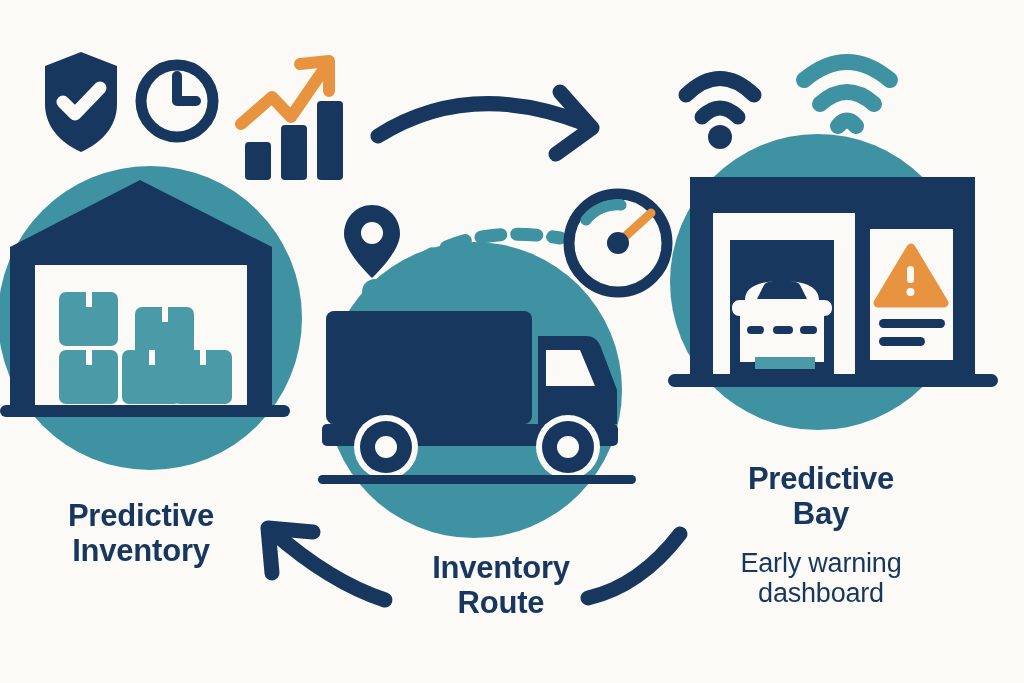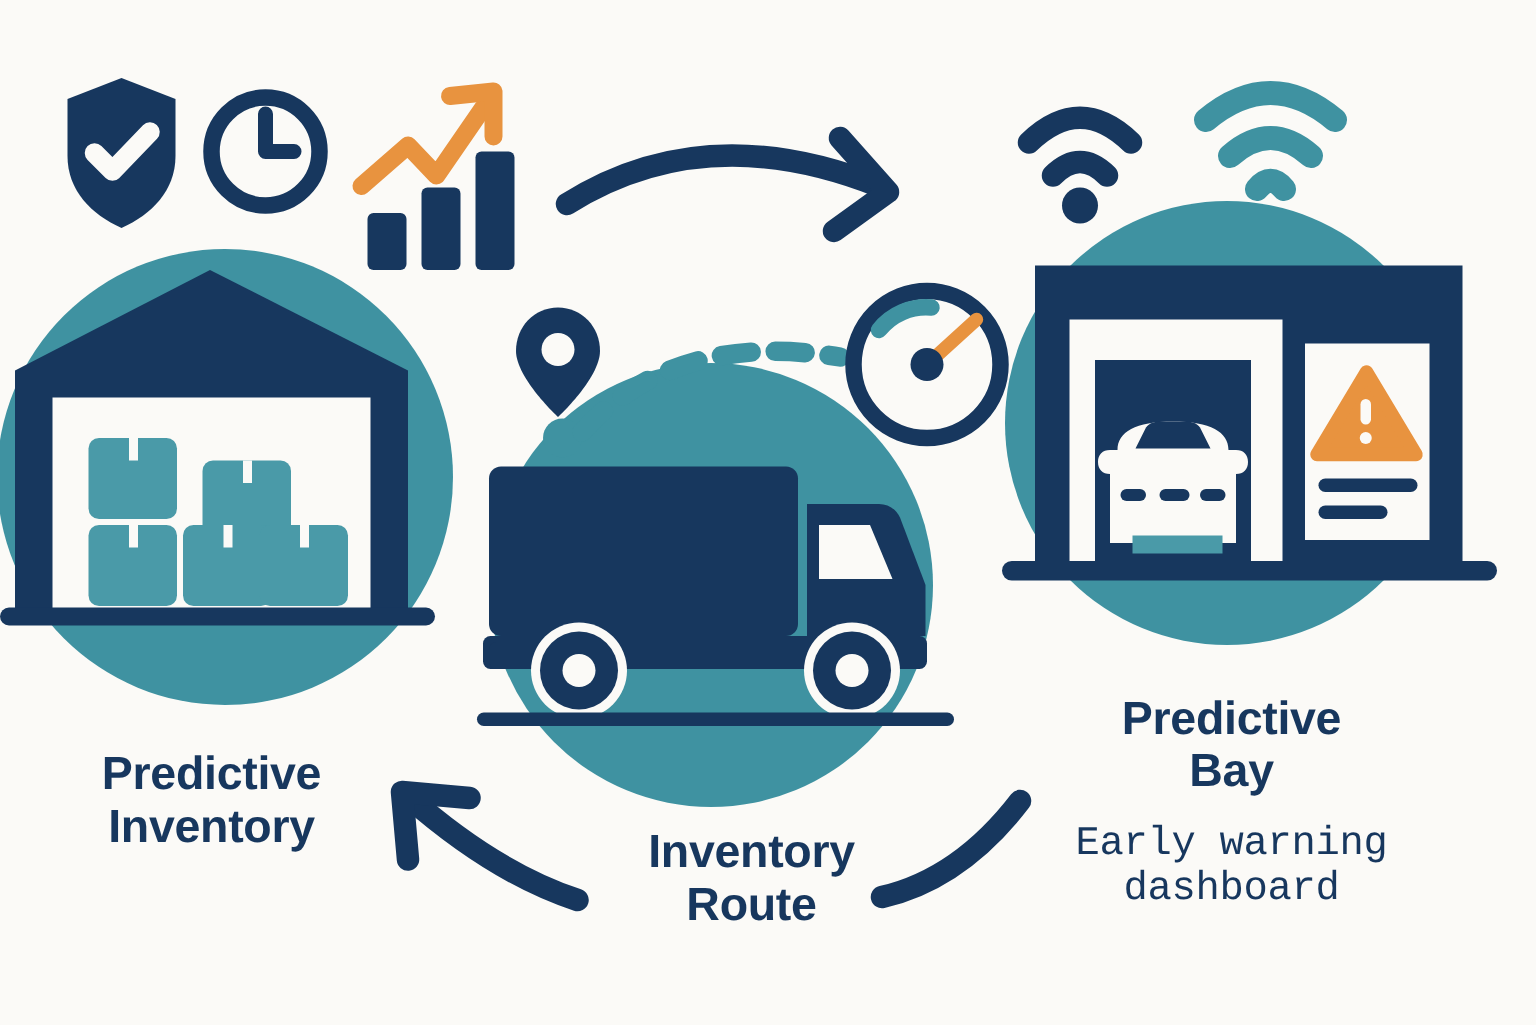--- a/index.html
+++ b/index.html
@@ -55,21 +55,20 @@
     left: 690px;
     top: 462px;
     width: 262px;
     font-size: 31px;
   }
   #label-maintenance-sub {
     left: 686px;
     top: 548px;
     width: 270px;
     font-size: 27px;
-    font-family: Liberation Mono, monospace;
   }
 </style>
 </head>
 <body>
 
 <div id="stage">
 
   <svg class="layer" viewBox="0 0 1024 683">
     <circle cx="150" cy="318" r="152" fill="#3f92a1"></circle>
     <circle cx="474" cy="390" r="148" fill="#3f92a1"></circle>

